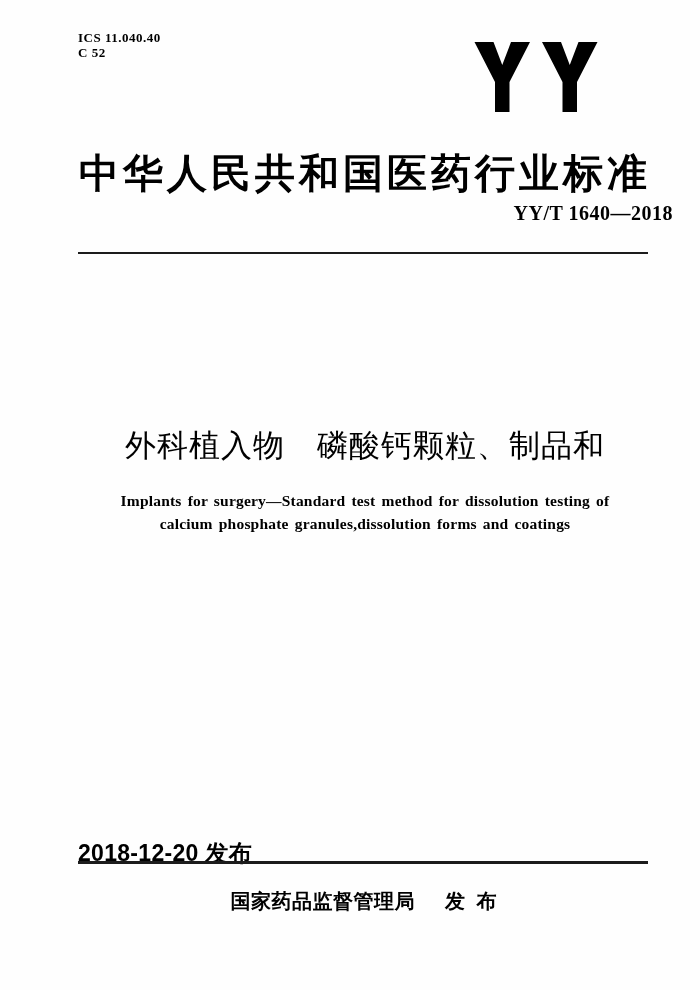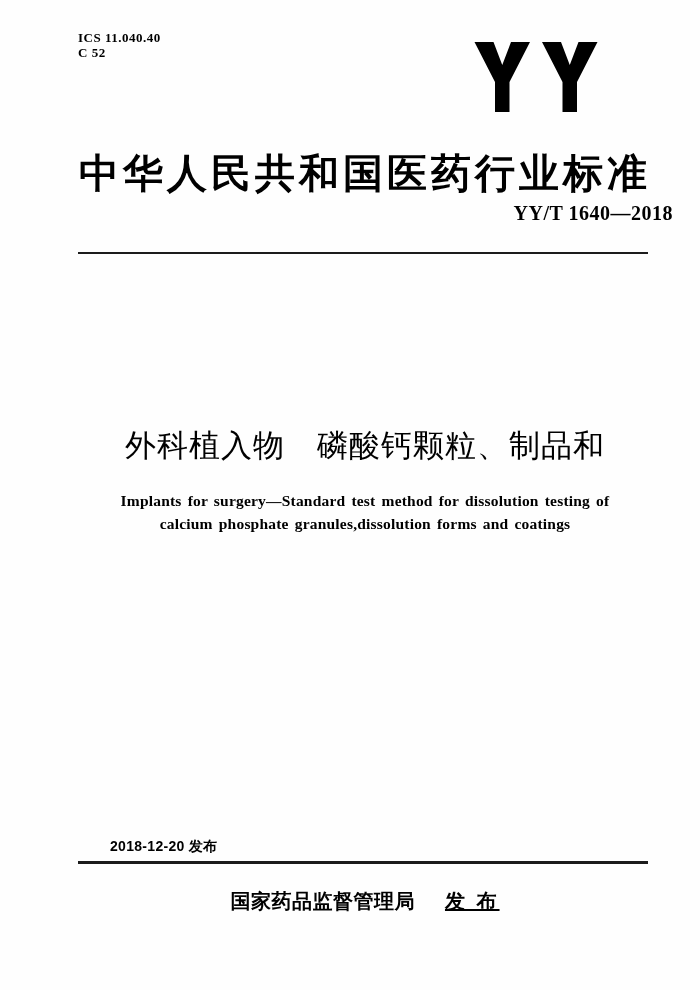--- a/index.html
+++ b/index.html
@@ -60,30 +60,30 @@
     text-align:center;
     font-family:"Liberation Serif", serif;
     font-weight:bold; font-size:15.5px;
     line-height:23px; word-spacing:2px;
     letter-spacing:0.2px;
   }
   
   .dates {
     position:absolute; left:78px; width:570px; top:838px;
     display:flex; justify-content:space-between; align-items:baseline;
-    font-weight:bold; font-size:14px; letter-spacing:0.3px;margin-left:32px;
+    font-weight:bold; font-size:23px; letter-spacing:0.3px;
   }
   
   .publisher {
     position:absolute; left:0; right:0; top:888px;
     display:flex; justify-content:center; align-items:flex-end; gap:30px;
     font-weight:bold; font-size:20px; letter-spacing:0.5px;
     white-space:nowrap;
   }
-  .release-label { letter-spacing:3px;text-decoration:underline; }
+  .release-label { letter-spacing:3px; }
 </style>
 </head>
 <body>
 
 <div class="page">
 
   <div class="ics-block">
     <div>ICS 11.040.40</div>
     <div>C 52</div>
   </div>

